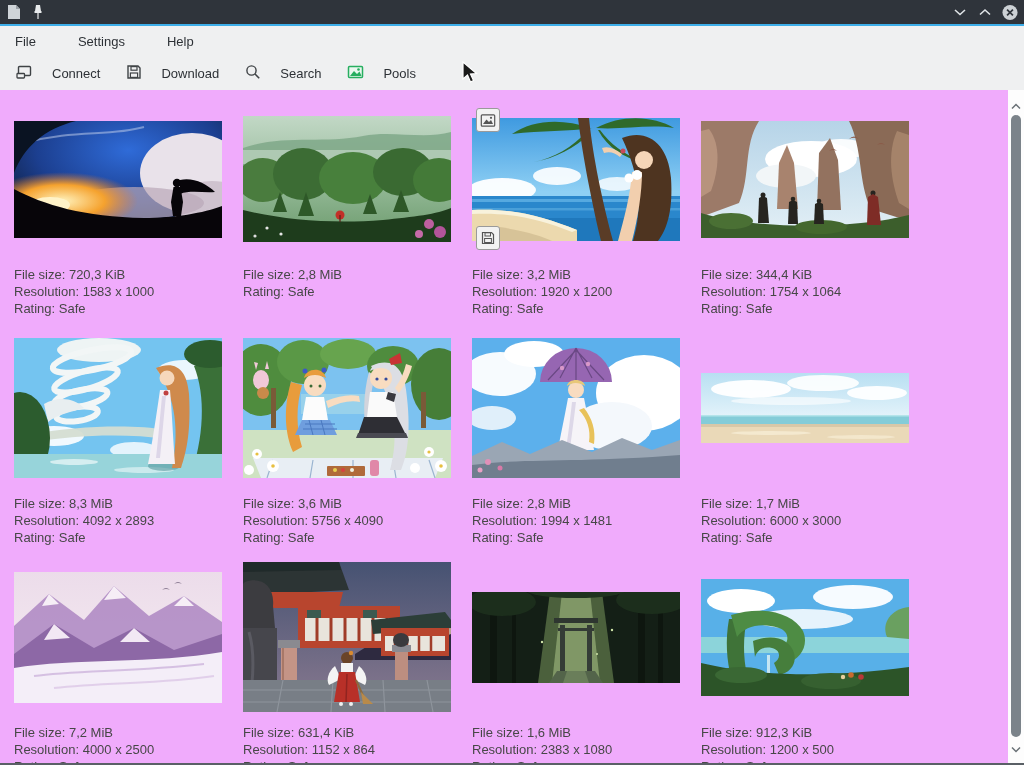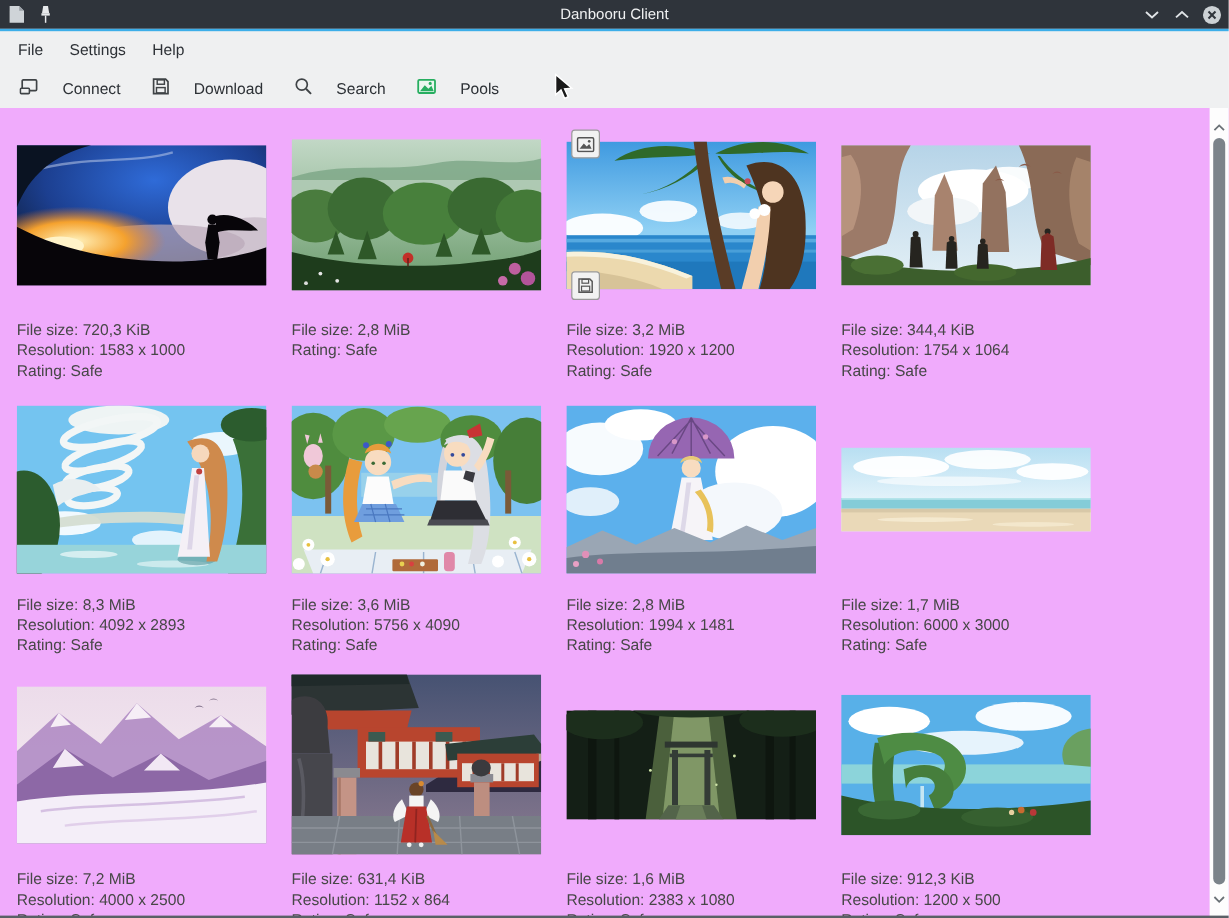--- a/index.html
+++ b/index.html
@@ -9,21 +9,21 @@
 
   
   .titlebar { position:relative; height:24px; background:#2f343b; display:flex; align-items:center; }
   .titlebar-accent { position:absolute; left:0; right:0; bottom:-2px; height:2px; background:#3daee9; }
   .tb-left { display:flex; align-items:center; gap:8px; padding-left:6px; }
   .tb-title { position:absolute; left:0; right:0; text-align:center; color:#eff0f1; font-size:12.5px; }
   .tb-right { position:absolute; right:6px; top:0; height:24px; display:flex; align-items:center; gap:9px; }
   .tb-btn { width:16px; height:16px; display:flex; align-items:center; justify-content:center; }
 
   
-  .menubar { height:30px; background:#eff0f1; display:flex; align-items:center; padding-left:4px; margin-top:2px; }
+  .menubar { height:30px; background:#eff0f1; display:flex; align-items:center; padding-left:4px; margin-top:2px;gap:20px; }
   .menu-item { padding:4px 11px; font-size:13px; color:#2d3136; }
 
   
   .toolbar { height:34px; background:#eff0f1; display:flex; align-items:center; padding-left:14px; gap:22px; }
   .tool-btn { display:flex; align-items:center; gap:19px; font-size:13px; color:#2d3136; padding:4px 2px; }
 
   
   .content { position:relative; width:1024px; height:675px; background:#f0abfc; }
   .grid { position:absolute; top:14px; left:14px;
           display:grid; grid-template-columns:repeat(4,208px); column-gap:21px; row-gap:16px; }
@@ -58,21 +58,20 @@
           </svg>
       </span>
       <span class="tb-btn">
         <svg width="12" height="16" viewBox="0 0 12 16">
             <path d="M4,1 h4 l1,6 h-6 z" fill="#e8eaec"></path>
             <rect x="2.5" y="7" width="7" height="2" fill="#e8eaec"></rect>
             <rect x="5.4" y="9" width="1.2" height="6" fill="#e8eaec"></rect>
           </svg>
       </span>
     </div>
-    <div class="tb-title">Danbooru Client</div>
     <div class="tb-right">
       <span class="tb-btn">
         <svg width="12" height="8" viewBox="0 0 12 8">
             <path d="M1,2 L6,6.5 L11,2" stroke="#dfe3e6" stroke-width="1.6" fill="none"></path>
           </svg>
       </span>
       <span class="tb-btn">
         <svg width="12" height="8" viewBox="0 0 12 8">
             <path d="M1,6.5 L6,2 L11,6.5" stroke="#dfe3e6" stroke-width="1.6" fill="none"></path>
           </svg>

